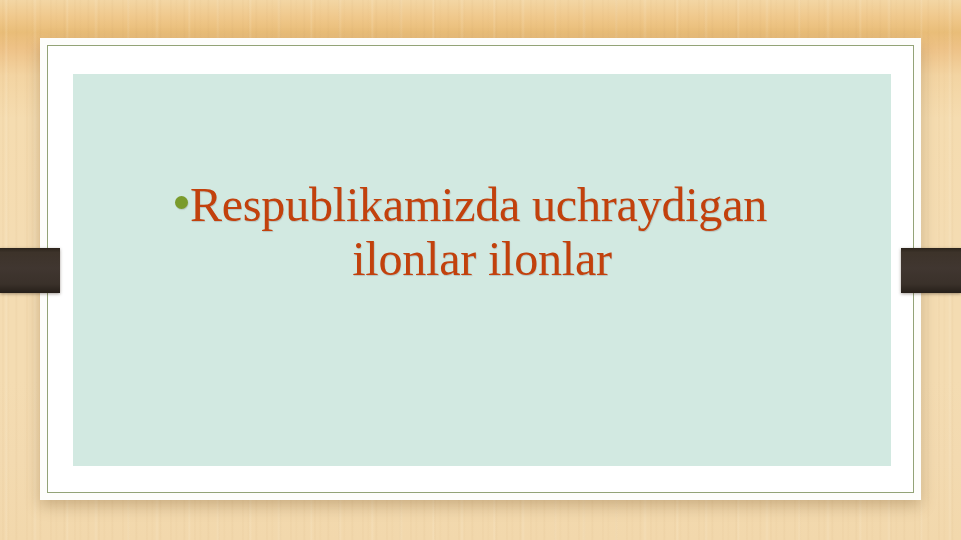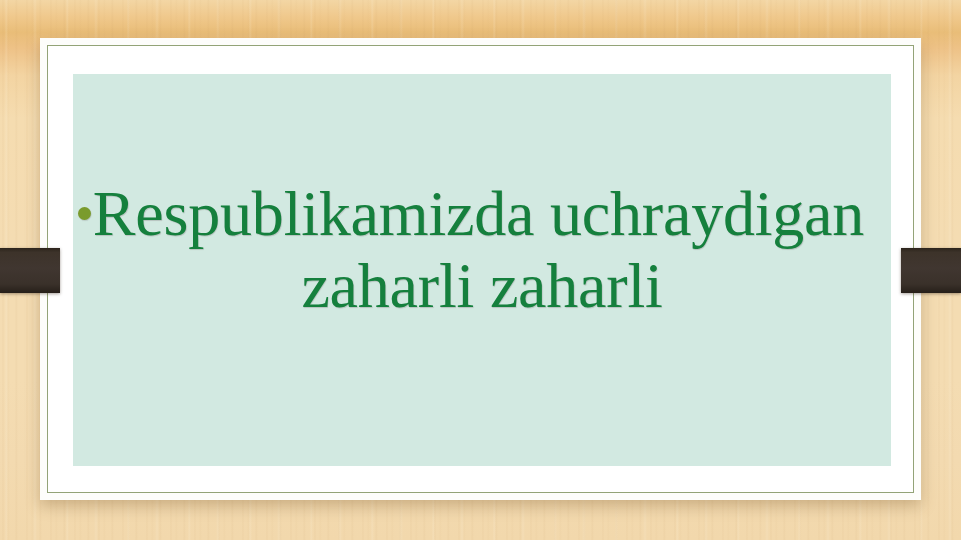--- a/index.html
+++ b/index.html
@@ -121,22 +121,22 @@
 
   
   .title-block {
     width: 780px;
     margin-top: 104px;
     text-align: center;
     line-height: 1.13;
   }
   .title-line {
     display: block;
-    color: #15803d;
-    font-size: 64px;
+    color: #c2410c;
+    font-size: 48px;
     font-weight: normal;
     letter-spacing: -0.2px;
     text-shadow: 0.6px 0.9px 0.7px rgba(150,150,150,0.45);
   }
   .title-line.first {
     text-indent: -22px;
   }
   .bullet-glyph {
     display: inline-block;
     width: 13px;
@@ -180,20 +180,20 @@
   <div class="wood-grain-2"></div>
 
   <div class="frame-shadow"></div>
   <div class="frame-outer"></div>
   <div class="frame-line"></div>
   <div class="frame-inner-white"></div>
 
   <div class="content-panel">
     <div class="title-block">
       <span class="title-line first"><span class="bullet-glyph"></span><span>Respublikamizda uchraydigan</span></span>
-      <span class="title-line">zaharli zaharli</span>
+      <span class="title-line">ilonlar ilonlar</span>
     </div>
   </div>
 
   <div class="side-bar left"></div>
   <div class="side-bar right"></div>
 
 </div>
 
 </body></html>

